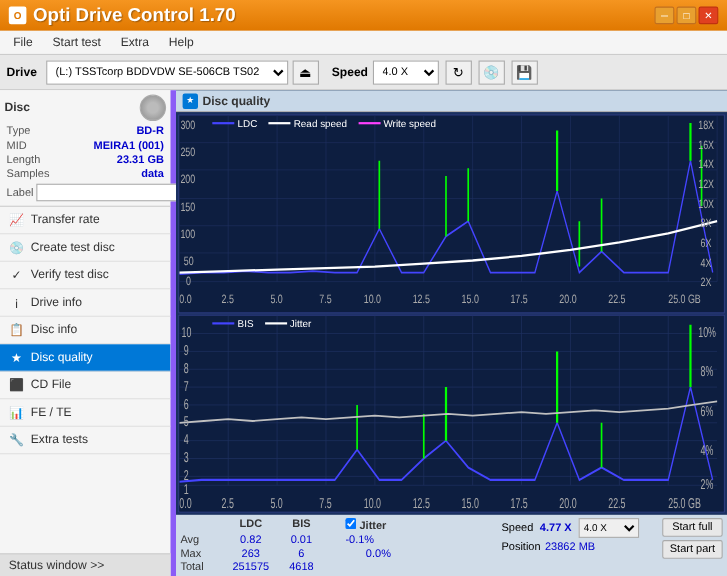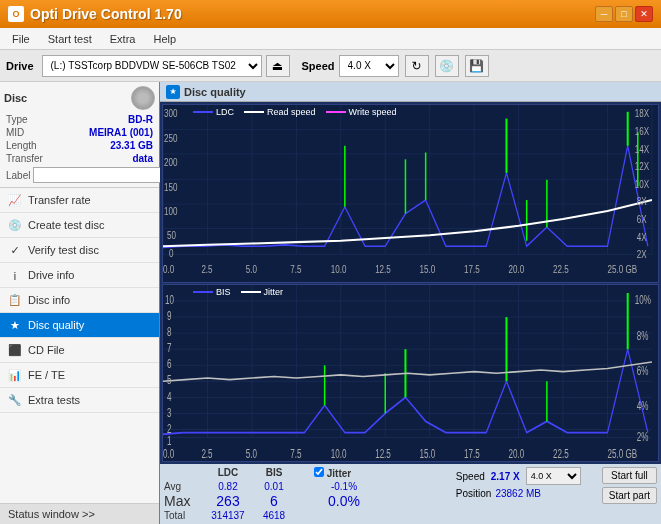--- a/index.html
+++ b/index.html
@@ -2,21 +2,21 @@
 <html><head>
   <meta charset="utf-8">
   <style>
     * { box-sizing: border-box; margin: 0; padding: 0; }
     body { font-family: 'Segoe UI', Tahoma, sans-serif; font-size: 11px; background: #f0f0f0; width: 661px; height: 524px; overflow: hidden; }
 
     
     .titlebar { background: linear-gradient(to bottom, #f59520, #e07800); height: 28px; display: flex; align-items: center; padding: 0 8px; justify-content: space-between; }
     .titlebar-left { display: flex; align-items: center; gap: 6px; }
     .titlebar-icon { width: 16px; height: 16px; background: #fff; border-radius: 2px; display: flex; align-items: center; justify-content: center; font-size: 9px; color: #e07800; font-weight: bold; }
-    .titlebar-title { color: #fff; font-size: 14px; font-weight: bold; text-shadow: 1px 1px 1px rgba(0,0,0,0.3); }
+    .titlebar-title { color: #fff; font-size: 17px; font-weight: bold; text-shadow: 1px 1px 1px rgba(0,0,0,0.3); }
     .titlebar-controls { display: flex; gap: 2px; }
     .titlebar-btn { width: 18px; height: 16px; background: #e8a030; border: 1px solid #c07020; border-radius: 2px; display: flex; align-items: center; justify-content: center; font-size: 9px; cursor: pointer; color: #fff; }
     .titlebar-btn.close { background: #e04020; border-color: #c03010; }
 
     
     .menubar { background: #f5f5f5; border-bottom: 1px solid #ccc; height: 22px; display: flex; align-items: center; padding: 0 4px; gap: 2px; }
     .menu-item { padding: 2px 8px; cursor: pointer; font-size: 11px; color: #333; border-radius: 2px; }
 
     
     .toolbar { background: #e8e8e8; border-bottom: 1px solid #ccc; height: 32px; display: flex; align-items: center; padding: 0 6px; gap: 4px; }
@@ -24,21 +24,21 @@
     .toolbar-drive-select { height: 22px; min-width: 220px; font-size: 10px; border: 1px solid #aaa; background: #fff; padding: 0 4px; }
     .toolbar-eject-btn { width: 24px; height: 22px; background: #f0f0f0; border: 1px solid #aaa; display: flex; align-items: center; justify-content: center; cursor: pointer; font-size: 12px; }
     .toolbar-speed-label { font-size: 11px; font-weight: bold; margin-left: 8px; }
     .toolbar-speed-select { height: 22px; width: 60px; font-size: 10px; border: 1px solid #aaa; background: #fff; padding: 0 4px; }
     .toolbar-icon-btn { width: 24px; height: 22px; background: #f0f0f0; border: 1px solid #aaa; display: flex; align-items: center; justify-content: center; cursor: pointer; font-size: 12px; margin-left: 2px; }
 
     
     .main { display: flex; height: calc(524px - 28px - 22px - 32px); }
 
     
-    .left-panel { width: 160px; background: #f5f5f5; border-right: 1px solid #8b5cf6; display: flex; flex-direction: column; flex-shrink: 0; }
+    .left-panel { width: 160px; background: #f5f5f5; border-right: 5px solid #8b5cf6; display: flex; flex-direction: column; flex-shrink: 0; }
 
     
     .disc-section { border-bottom: 1px solid #ccc; padding: 4px; }
     .disc-header { display: flex; align-items: center; justify-content: space-between; margin-bottom: 3px; }
     .disc-header-title { font-size: 11px; font-weight: bold; color: #333; }
     .disc-img-placeholder { width: 24px; height: 24px; background: radial-gradient(circle, #bbb 30%, #888 100%); border-radius: 50%; border: 1px solid #aaa; }
     .disc-info-row { display: flex; justify-content: space-between; padding: 1px 2px; font-size: 10px; }
     .disc-info-label { color: #555; }
     .disc-info-value { color: #0000cc; font-weight: bold; }
     .disc-info-value.data { color: #0000cc; }
@@ -147,21 +147,21 @@
       </div>
       <div class="disc-info-row">
         <span class="disc-info-label">MID</span>
         <span class="disc-info-value">MEIRA1 (001)</span>
       </div>
       <div class="disc-info-row">
         <span class="disc-info-label">Length</span>
         <span class="disc-info-value">23.31 GB</span>
       </div>
       <div class="disc-info-row">
-        <span class="disc-info-label">Transfer</span>
+        <span class="disc-info-label">Samples</span>
         <span class="disc-info-value data">data</span>
       </div>
       <div class="label-row">
         <span class="label-text">Label</span>
         <input class="label-input" type="text" value="" style="">
         <div class="label-icon-btn">✏</div>
       </div>
     </div>
 
     <div class="nav-items">
@@ -392,44 +392,44 @@
             <input type="checkbox" checked="" style="width: 10px; height: 10px;">
             <span style="font-size:10px;">Jitter</span>
           </span>
         </div>
 
         <div style="display:grid; grid-template-columns: 38px 52px 40px 20px 60px; font-size:10px; margin-bottom:1px;">
           <span style="color:#333;">Avg</span>
           <span style="text-align:center; color:#0000cc;">0.82</span>
           <span style="text-align:center; color:#0000cc;">0.01</span>
           <span></span>
-          <span style="text-align:center; color:#0000cc;">-0.1%</span>
-        </div>
-
-        <div style="display:grid; grid-template-columns: 38px 52px 40px 20px 60px; font-size:14px; margin-bottom:1px;">
+          <span style="color:#0000cc;">-0.1%</span>
+        </div>
+
+        <div style="display:grid; grid-template-columns: 38px 52px 40px 20px 60px; font-size:10px; margin-bottom:1px;">
           <span style="color:#333;">Max</span>
           <span style="text-align:center; color:#0000cc;">263</span>
           <span style="text-align:center; color:#0000cc;">6</span>
           <span></span>
           <span style="text-align:center; color:#0000cc;">0.0%</span>
         </div>
 
         <div style="display:grid; grid-template-columns: 38px 52px 40px 20px 60px; font-size:10px;">
           <span style="color:#333;">Total</span>
-          <span style="text-align:center; color:#0000cc;">314137</span>
+          <span style="text-align:center; color:#0000cc;">251575</span>
           <span style="text-align:center; color:#0000cc;">4618</span>
           <span></span>
           <span></span>
         </div>
       </div>
 
       <div class="stats-right-panel">
         <div class="speed-speed-row">
           <span>Speed</span>
-          <span style="color:#0000cc; font-weight:bold;">2.17 X</span>
+          <span style="color:#0000cc; font-weight:bold;">4.77 X</span>
           <select class="speed-select" style="height:18px;width:55px;font-size:9px;border:1px solid #aaa;">
             <option>4.0 X</option>
           </select>
         </div>
         <div class="position-samples-block">
           <div class="ps-row">
             <span>Position</span>
             <span style="color:#0000cc;">23862 MB</span>
           </div>
         </div>

